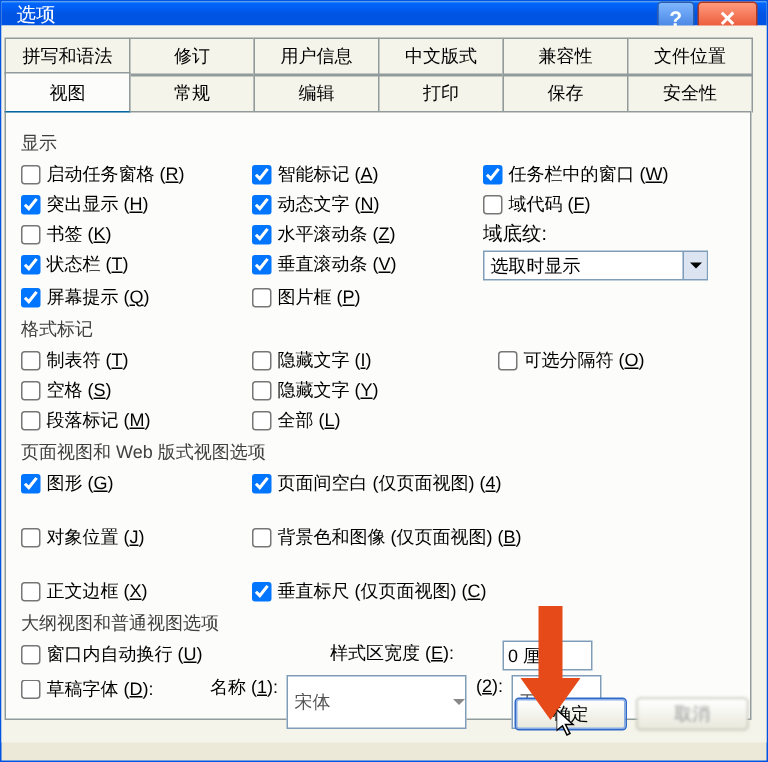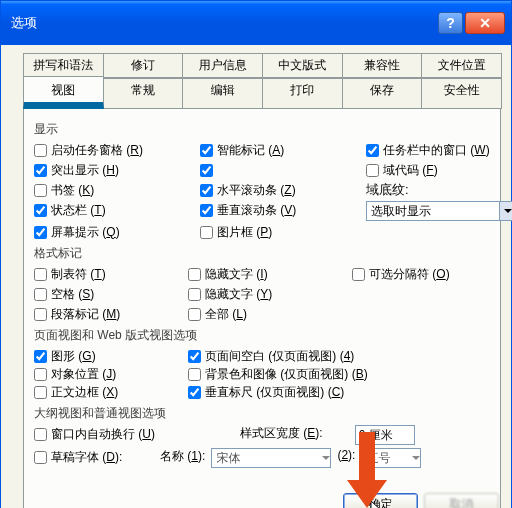--- a/index.html
+++ b/index.html
@@ -1,43 +1,43 @@
 <!DOCTYPE html>
 <html><head>
 <meta charset="utf-8">
 <style>
 *{box-sizing:border-box;margin:0;padding:0;font-family:"Microsoft YaHei","SimSun",Tahoma,sans-serif;font-size:12px}
 body{background:#d4d0c8}
 .window{width:512px;height:508px;background:#ece9d8;border:1px solid #0054e3;position:relative}
-.titlebar{height:44px;background:linear-gradient(to bottom,#3c9cff 0%,#0066ff 8%,#0054e3 50%,#0054e3 100%);display:flex;align-items:center;padding:0 6px}
+.titlebar{height:16px;background:linear-gradient(to bottom,#3c9cff 0%,#0066ff 8%,#0054e3 50%,#0054e3 100%);display:flex;align-items:flex-start;padding:0 6px}
 .title{color:#fff;font-size:13px;flex:1;padding-left:4px}
 .tbtn{width:25px;height:22px;margin-left:2px;display:flex;align-items:center;justify-content:center;border-radius:3px;font-weight:bold;font-size:14px}
 .help{background:linear-gradient(to bottom,#7eb6ff,#3b7add);color:#fff;border:1px solid #2a5fb0}
 .close{background:linear-gradient(to bottom,#ff9b7c,#e5492a);color:#fff;border:1px solid #b03820;width:40px}
-.body{padding:8px 10px 6px 22px;background:#f5f4ea;height:478px;position:relative}
+.body{padding:8px 10px 6px 2px;background:#f5f4ea;height:478px;position:relative}
 .tabrow{display:flex}
 .tab{border:1px solid #919b9c;border-bottom:none;background:#f5f4ea;padding:3px 0;text-align:center;flex:1;margin-right:-1px;position:relative;cursor:default}
 .tab.row2{border-bottom:1px solid #919b9c}
-.tab.active{background:#fcfcfa;border-bottom:7px solid #0369a1;z-index:3;margin-top:-2px;padding-top:5px}
+.tab.active{background:#fcfcfa;border-bottom:1px solid #0369a1;z-index:3;margin-top:-2px;padding-top:5px}
 .panel{border:1px solid #919b9c;background:#fcfcfa;padding:8px 10px 6px 10px;margin-top:-1px;height:406px;position:relative}
 .section-label{color:#404040;margin:4px 0 3px 0}
-.grid{display:grid;grid-template-columns:150px 150px 170px;gap:2px 16px}
+.grid{display:grid;grid-template-columns:150px 150px 170px;gap:2px 4px}
 .grid2{display:grid;grid-template-columns:150px 160px 160px;gap:2px 4px}
 .chk{display:flex;align-items:center;gap:4px;height:18px}
 .chk input{width:13px;height:13px}
 .chk label{white-space:nowrap}
 .u{text-decoration:underline}
 .fieldlabel{font-size:13px}
 .combo{display:flex;align-items:center;height:20px;border:1px solid #7f9db9;background:#fff;width:150px}
 .combo span{flex:1;padding:0 4px}
 .combo .dd{width:16px;height:100%;background:#dbe4f0;border-left:1px solid #7f9db9;display:flex;align-items:center;justify-content:center}
 .dd svg{width:8px;height:8px}
 .bottom-row{display:flex;align-items:flex-start;gap:6px;margin-top:3px;flex-wrap:wrap}
 .numbox{border:1px solid #7f9db9;background:#fff;width:60px;height:20px;display:flex;align-items:center;padding:0 3px}
-.fontcombo{border:1px solid #7f9db9;background:#fff;height:20px;display:flex;align-items:center;width:120px}
+.fontcombo{border:1px solid #7f9db9;background:#fff;height:36px;display:flex;align-items:center;width:120px}
 .fontcombo span{flex:1;padding:0 4px;color:#555}
 .btnrow{position:absolute;right:12px;bottom:8px;display:flex;gap:6px}
 .btn{width:75px;height:22px;background:linear-gradient(to bottom,#fff,#e8e8dc);border:1px solid #7a7a6e;border-radius:3px;display:flex;align-items:center;justify-content:center;cursor:default}
 .btn.def{border:1px solid #3169c6;box-shadow:0 0 0 1px #89ade6 inset}
 .btn.blur{color:#999;border-color:#c0c0b4;filter:blur(1px)}
 .arrow-ov{position:absolute;left:346px;top:387px;pointer-events:none}
 </style>
 </head>
 <body>
 
@@ -81,20 +81,21 @@
             <input type="checkbox" checked="" style="">
             <label><span>任务栏中的窗口</span> (<span class="u">W</span>)</label>
           </div>
 
         <div class="chk">
             <input type="checkbox" checked="" style="">
             <label><span>突出显示</span> (<span class="u">H</span>)</label>
           </div>
         <div class="chk">
             <input type="checkbox" checked="" style="">
+            <label><span>动态文字</span> (<span class="u">N</span>)</label>
           </div>
         <div class="chk">
             <input type="checkbox" style="">
             <label><span>域代码</span> (<span class="u">F</span>)</label>
           </div>
 
         <div class="chk">
             <input type="checkbox" style="">
             <label><span>书签</span> (<span class="u">K</span>)</label>
           </div>
@@ -162,21 +163,21 @@
             <label><span>段落标记</span> (<span class="u">M</span>)</label>
           </div>
         <div class="chk">
             <input type="checkbox" style="">
             <label><span>全部</span> (<span class="u">L</span>)</label>
           </div>
         <div></div>
       </div>
 
       <div class="section-label">页面视图和 Web 版式视图选项</div>
-      <div style="display:grid;grid-template-columns:150px 320px;gap:0 4px">
+      <div style="display:grid;grid-template-columns:150px 320px;gap:18px 4px">
         <div class="chk">
             <input type="checkbox" checked="" style="">
             <label><span>图形</span> (<span class="u">G</span>)</label>
           </div>
         <div class="chk">
             <input type="checkbox" checked="" style="">
             <label><span>页面间空白 (仅页面视图)</span> (<span class="u">4</span>)</label>
           </div>
         <div class="chk">
             <input type="checkbox" style="">

